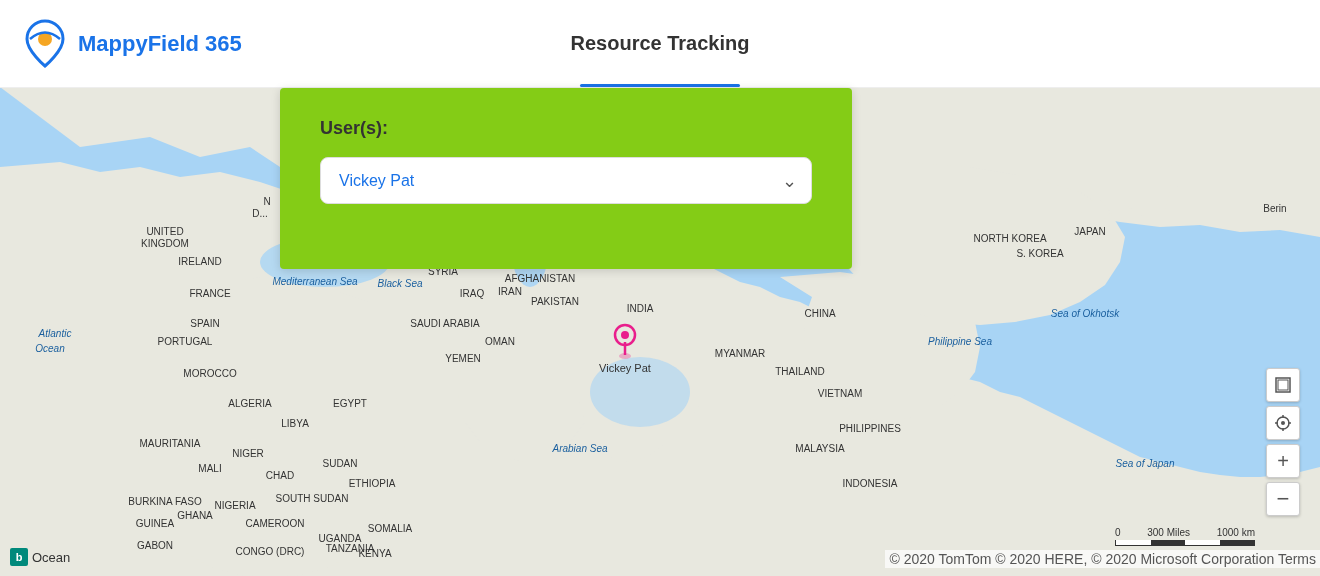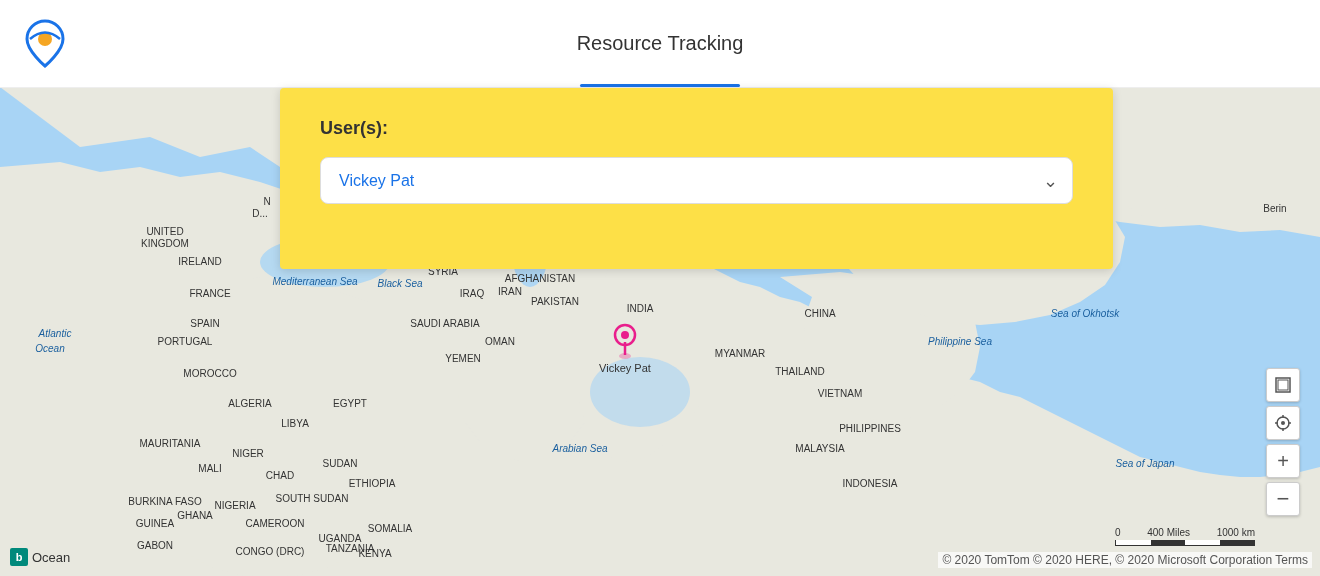--- a/index.html
+++ b/index.html
@@ -24,21 +24,21 @@
       align-items: center;
       gap: 8px;
     }
     #logo-icon {
       width: 50px;
       height: 55px;
     }
     #page-title {
       font-size: 20px;
       color: #333;
-      font-weight: 400;
+      font-weight: 700;
       text-align: center;
     }
     #title-underline {
       position: absolute;
       bottom: 0;
       left: 50%;
       transform: translateX(-50%);
       width: 160px;
       height: 3px;
       background: #1a73e8;
@@ -59,22 +59,22 @@
     #map-svg {
       width: 100%;
       height: 100%;
     }
 
     
     #search-panel {
       position: absolute;
       top: 88px;
       left: 280px;
-      width: 833px;
-      background: #fde047;
+      width: 572px;
+      background: #84cc16;
       border-radius: 4px;
       padding: 30px 40px 35px 40px;
       z-index: 200;
       box-shadow: 0 2px 10px rgba(0,0,0,0.15);
     }
     #users-label {
       font-size: 18px;
       color: #333;
       font-weight: 600;
       margin-bottom: 18px;
@@ -183,22 +183,22 @@
       border-top: none;
       display: flex;
     }
     .scale-seg-white { flex: 1; background: #fff; }
     .scale-seg-dark { flex: 1; background: #333; }
 
     
     #attribution {
       position: absolute;
       bottom: 8px;
-      right: 8px;
-      font-size: 12px;
+      right: 0;
+      font-size: 14px;
       color: #555;
       z-index: 200;
       background: rgba(255,255,255,0.7);
       padding: 1px 4px;
     }
 
     
     #bing-logo {
       position: absolute;
       bottom: 10px;
@@ -227,20 +227,21 @@
 </head>
 <body>
 
 <div id="header">
   <div id="logo-area">
     <svg id="logo-icon" viewBox="0 0 50 55" xmlns="http://www.w3.org/2000/svg">
       <path d="M25 5 C15 5, 7 13, 7 23 C7 35, 25 50, 25 50 C25 50, 43 35, 43 23 C43 13, 35 5, 25 5Z" fill="none" stroke="#1a73e8" stroke-width="3"></path>
       <circle cx="25" cy="23" r="7" fill="#f5a623"></circle>
       <path d="M10 23 Q25 10, 40 23" fill="none" stroke="#1a73e8" stroke-width="2.5"></path>
     </svg>
+    <span style="font-size:22px;font-weight:700;color:#1a73e8;">MappyField 365</span>
   </div>
   <span id="page-title">Resource Tracking</span>
   <div id="title-underline"></div>
 </div>
 
 <div id="map-container">
   <svg id="map-svg" viewBox="0 0 1320 490" preserveAspectRatio="xMidYMid slice" xmlns="http://www.w3.org/2000/svg">
 
     <rect width="1320" height="490" fill="#a8d4f5"></rect>
 
@@ -420,21 +421,21 @@
       <line x1="14" y1="9" x2="17" y2="9" stroke="#555" stroke-width="1.5"></line>
     </svg>
   </div>
   <div class="map-ctrl-btn" style="font-size:20px;font-weight:300;color:#555;">+</div>
   <div class="map-ctrl-btn" style="font-size:22px;font-weight:300;color:#555;line-height:1;">−</div>
 </div>
 
 <div id="scale-bar">
   <div id="scale-labels">
     <span>0</span>
-    <span>400 Miles</span>
+    <span>300 Miles</span>
     <span>1000 km</span>
   </div>
   <div id="scale-line">
     <div class="scale-seg-white"></div>
     <div class="scale-seg-dark"></div>
     <div class="scale-seg-white"></div>
     <div class="scale-seg-dark"></div>
   </div>
 </div>
 

